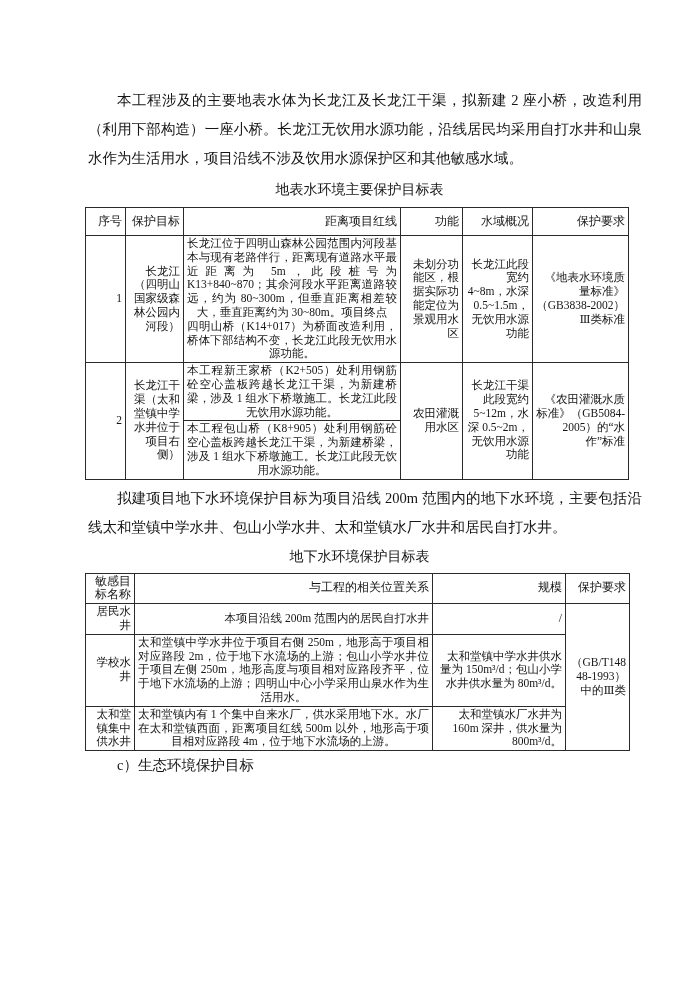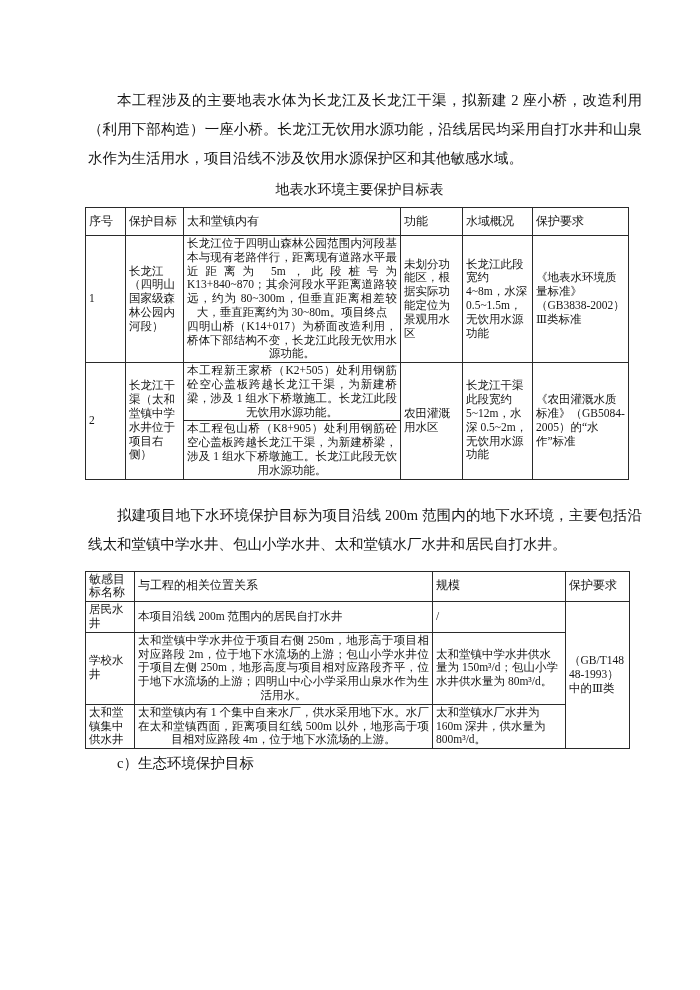--- a/index.html
+++ b/index.html
@@ -32,21 +32,21 @@
     border-collapse:collapse;
     table-layout:fixed;
     font-size:11.5px;
     line-height:13.8px;
     color:#151515;
   }
   #t1 { width:543px; }
   #t2 { width:544px; }
   th, td {
     border:1px solid #2a2a2a;
-    text-align:left;
+    text-align:right;
     vertical-align:middle;
     padding:1px 3px;
     font-weight:normal;
     word-break:break-word;
   }
   th { font-size:12px; }
   td.just {
     text-align:justify;
     text-align-last:center;
   }
@@ -69,21 +69,21 @@
             <col style="width:58px">
             <col style="width:217px">
           <col style="width:62px">
             <col style="width:70px">
             <col style="width:96px">
         </colgroup>
         <tbody>
             <tr style="height:28px">
           <th>序号</th>
           <th>保护目标</th>
-          <th>太和堂镇内有</th>
+          <th>距离项目红线</th>
           <th>功能</th>
           <th>水域概况</th>
           <th>保护要求</th>
         </tr>
         <tr style="height:108px">
           <td>1</td>
           <td>长龙江（四明山国家级森林公园内河段）</td>
           <td class="just">
             <p>长龙江位于四明山森林公园范围内河段基本与现有老路伴行，距离现有道路水平最近距离为 5m，此段桩号为 K13+840~870；其余河段水平距离道路较远，约为 80~300m，但垂直距离相差较大，垂直距离约为 30~80m。项目终点</p>
             <p>四明山桥（K14+017）为桥面改造利用，桥体下部结构不变，长龙江此段无饮用水源功能。</p>
@@ -100,24 +100,25 @@
           <td rowspan="2">长龙江干渠此段宽约 5~12m，水深 0.5~2m，无饮用水源功能</td>
           <td rowspan="2">《农田灌溉水质标准》（GB5084-2005）的“水作”标准</td>
         </tr>
         <tr style="height:47px">
           <td class="just">本工程包山桥（K8+905）处利用钢筋砼空心盖板跨越长龙江干渠，为新建桥梁，涉及 1 组水下桥墩施工。长龙江此段无饮用水源功能。</td>
         </tr>
       </tbody>
         </table>
     </div>
 
-    <p class="para" style="margin-top:21px">拟建项目地下水环境保护目标为项目沿线 200m 范围内的地下水环境，主要包括沿线太和堂镇中学水井、包山小学水井、太和堂镇水厂水井和居民自打水井。</p>
+    <p class="para" style="margin-top:4px">拟建项目地下水环境保护目标为项目沿线 200m 范围内的地下水环境，主要包括沿线太和堂镇中学水井、包山小学水井、太和堂镇水厂水井和居民自打水井。</p>
 
+    <div class="tbl-title">地下水环境保护目标表</div>
 
-    <div class="tblwrap" style="margin-top:12px">
+    <div class="tblwrap" style="margin-top:2px">
       <table id="t2">
         <colgroup>
           <col style="width:49px">
             <col style="width:298px">
             <col style="width:133px">
             <col style="width:64px">
         </colgroup>
         <tbody>
             <tr style="height:28px">
           <th>敏感目标名称</th>

